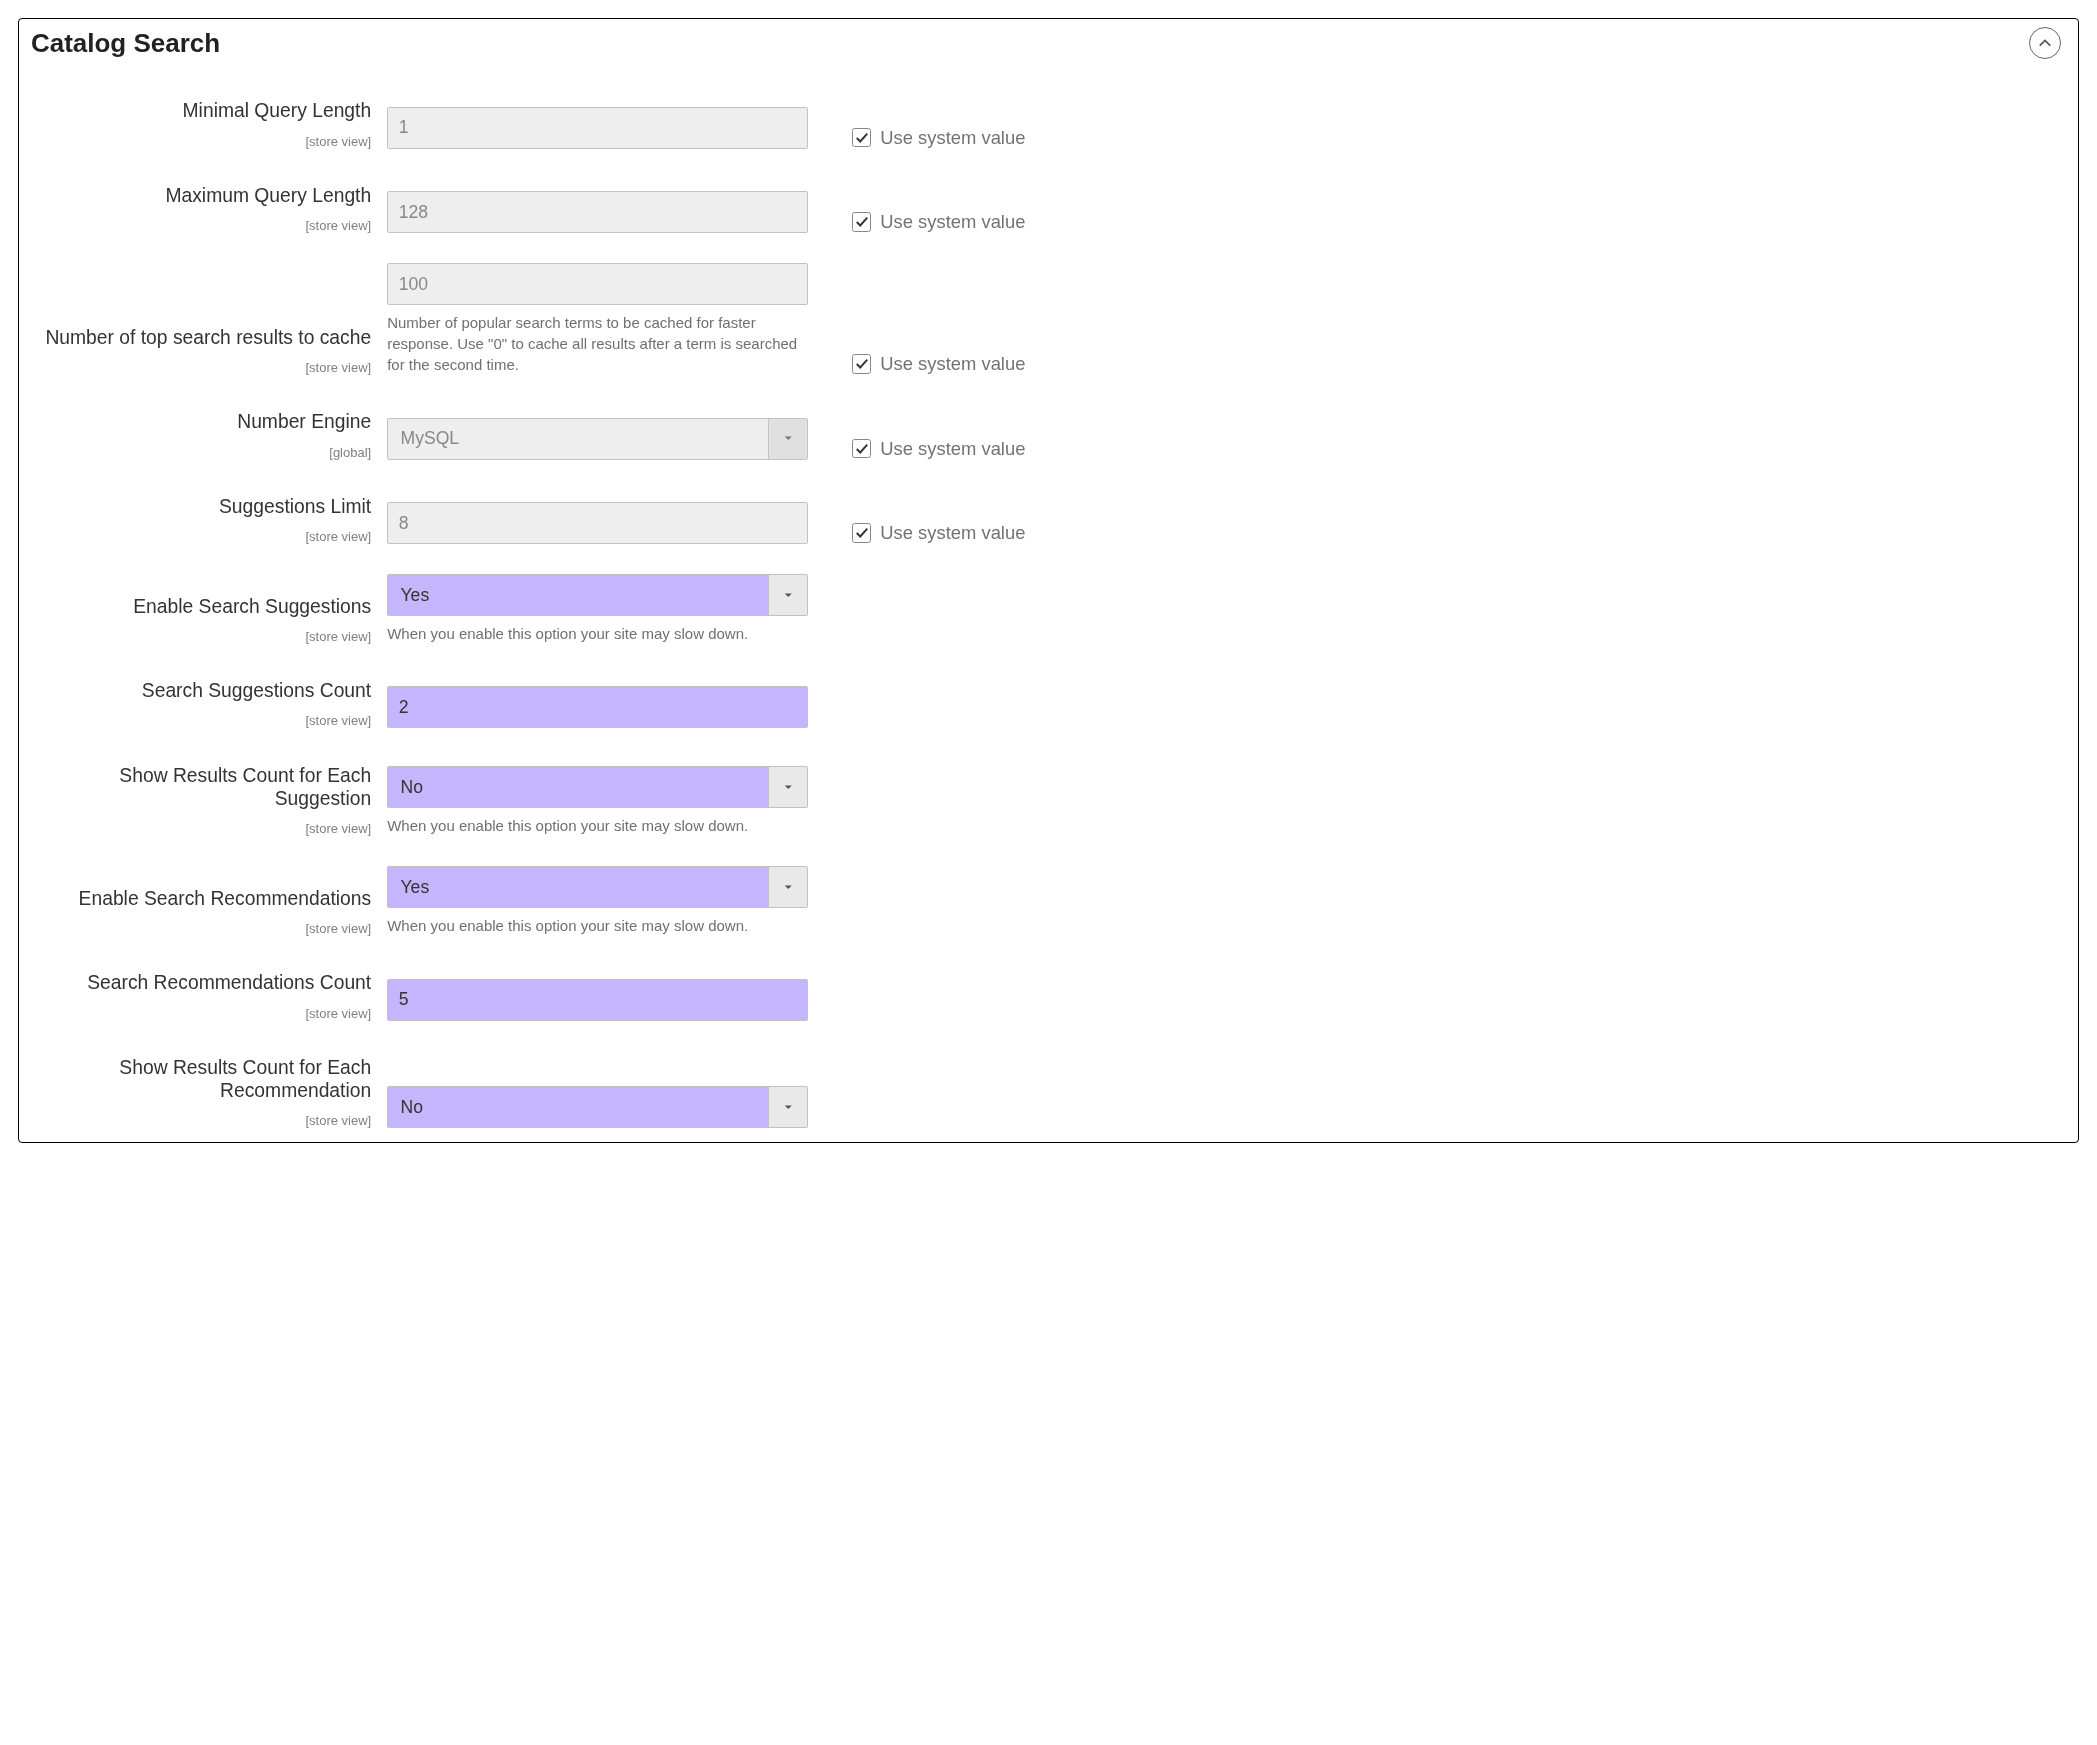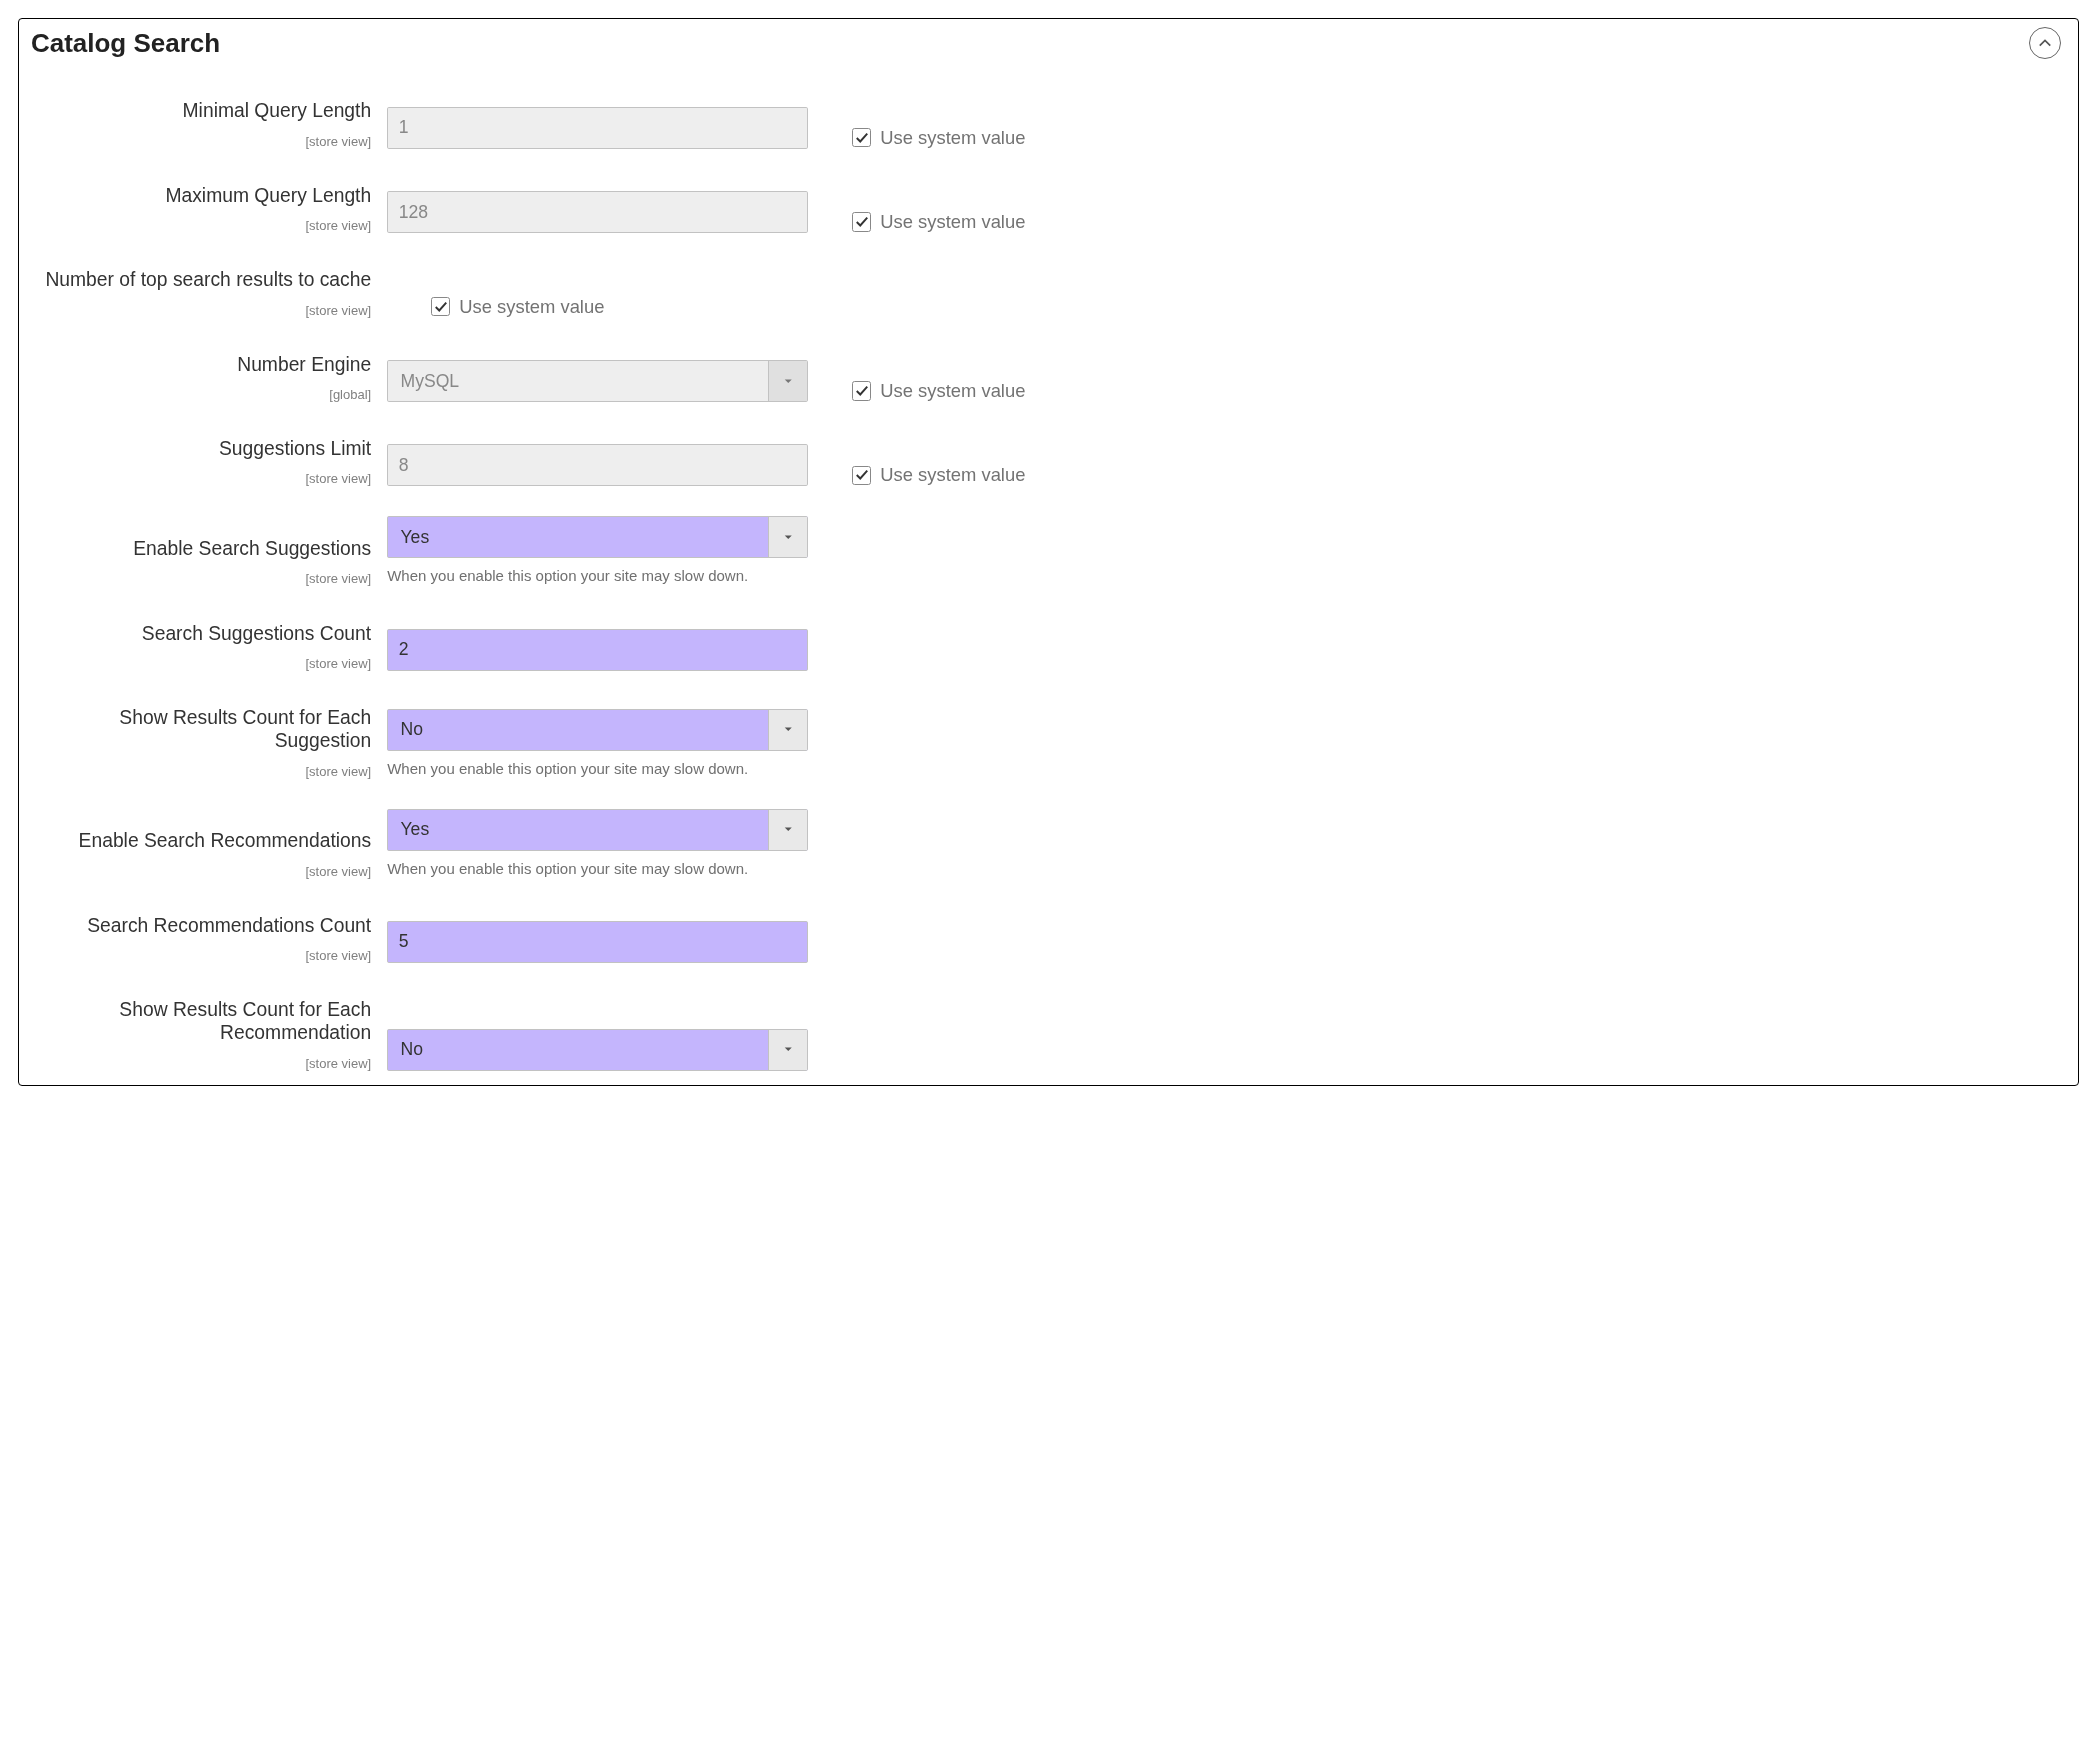--- a/index.html
+++ b/index.html
@@ -194,20 +194,24 @@
         </div>
         <span class="checkbox-label">Use system value</span>
       </div>
     </div>
 
     <div class="field-row">
       <div class="label-col">
         <span class="field-label">Number of top search results to cache</span>
         <span class="field-scope">[store view]</span>
       </div>
+      <div class="input-col">
+        <input class="text-input disabled" disabled="" value="100" style="">
+        <div class="helper">Number of popular search terms to be cached for faster response. Use "0" to cache all results after a term is searched for the second time.</div>
+      </div>
       <div class="sysval-col">
         <div class="checkbox">
           <svg viewBox="0 0 16 16">
               <path d="M2 8 L6 12 L14 3" fill="none" stroke="#333" stroke-width="2.2"></path>
             </svg>
         </div>
         <span class="checkbox-label">Use system value</span>
       </div>
     </div>
 

